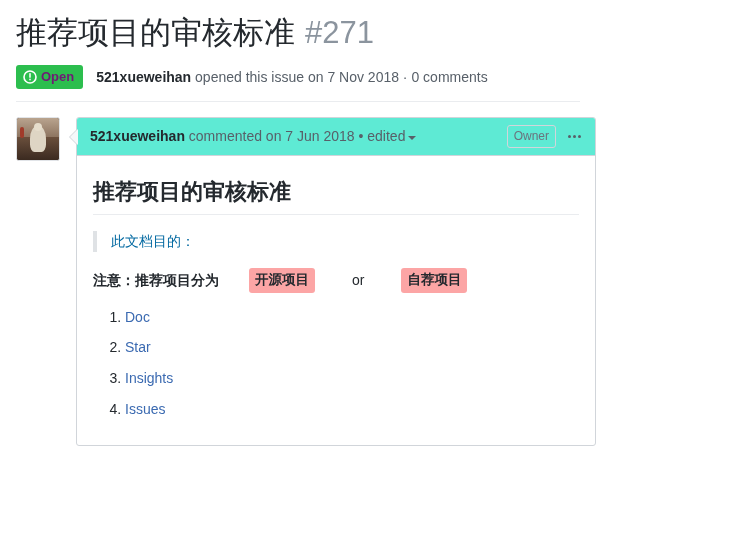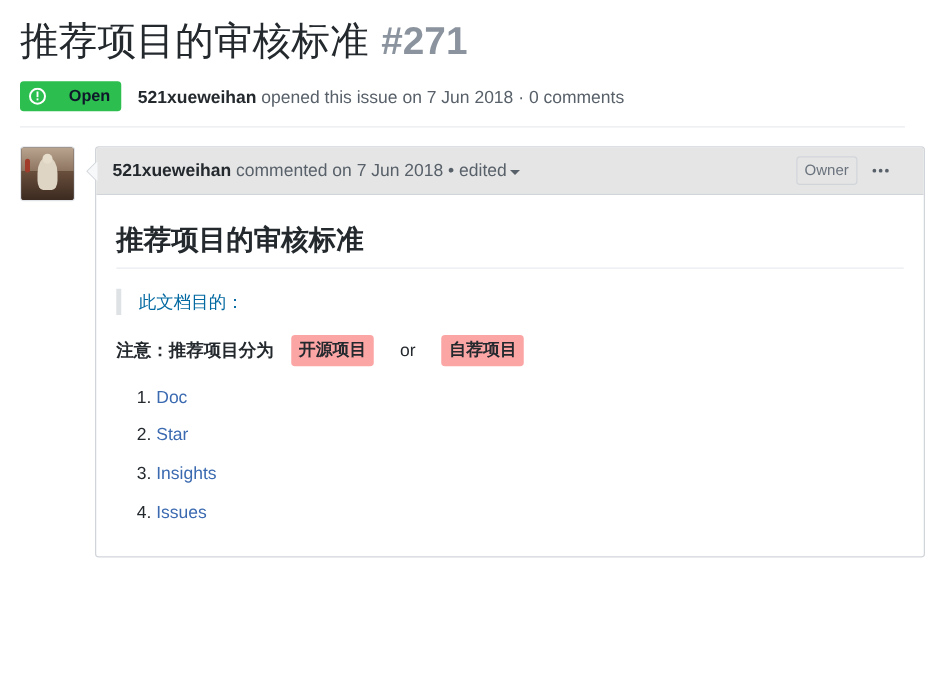--- a/index.html
+++ b/index.html
@@ -4,35 +4,35 @@
 <style>
   * { box-sizing: border-box; }
   html, body {
     margin: 0; padding: 0;
     width: 740px; height: 546px;
     background: #ffffff;
     font-family: "Liberation Sans", "DejaVu Sans", sans-serif;
     color: #24292e;
     overflow: hidden;
   }
-  .page { width: 740px; height: 546px; position: relative; }
+  .page { width: 596px; height: 546px; position: relative; }
 
   
   .issue-header { padding: 14px 16px 0 16px; }
   .title-row {
     display: flex; align-items: baseline; flex-wrap: nowrap;
     font-size: 31px; line-height: 1.22; font-weight: 400;
   }
   .issue-title { color: #24292e; font-weight: 400; white-space: nowrap; }
-  .issue-number { color: #8b949e; font-weight: 700; margin-left: 10px; }
+  .issue-number { color: #8b949e; font-weight: 400; margin-left: 10px; }
 
   .meta-row { display: flex; align-items: center; margin-top: 13px; }
   .state-badge {
-    display: inline-flex; align-items: center; gap: 18px;
-    background: #2cbe4e; color: #0f172a;
+    display: inline-flex; align-items: center; gap: 4px;
+    background: #2cbe4e; color: #701a75;
     font-size: 13px; font-weight: bold;
     padding: 5px 9px 5px 7px; border-radius: 3px;
     line-height: 1;
   }
   .state-badge svg { display: block; }
   .meta-text {
     margin-left: 13px; font-size: 14px; color: #586069;
     white-space: nowrap;
   }
   .meta-text .author { color: #24292e; font-weight: bold; }
@@ -85,24 +85,24 @@
     content: ""; position: absolute;
     left: -7px; top: 11px;
     width: 0; height: 0;
     border-top: 8px solid transparent;
     border-bottom: 8px solid transparent;
     border-right: 8px solid #f6f8fa;
   }
 
   .comment-header {
     display: flex; align-items: center;
-    background: #e5e5e5;
+    background: #5eead4;
     border-bottom: 1px solid #d1d5da;
     border-radius: 2px 2px 0 0;
-    padding: 9px 24px 9px 13px;
+    padding: 9px 10px 9px 13px;
     font-size: 14px; color: #586069;
     height: 38px;
   }
   .comment-header .author { color: #24292e; font-weight: bold; }
   .comment-header .ch-text { white-space: nowrap; }
   .edited-wrap { color: #586069; }
   .caret {
     display: inline-block;
     width: 0; height: 0; margin-left: 3px;
     border-left: 4px solid transparent;
@@ -145,21 +145,21 @@
     margin: 14px 0 0 0;
     padding-left: 32px;
   }
   ol.md-list li { margin-bottom: 6px; line-height: 1.55; }
   ol.md-list.links li { margin-bottom: 9px; }
   ol.md-list.links a {
     color: #3b6ab1; text-decoration: none;
   }
   p.md-note {
     margin: 16px 0 0 0; font-weight: bold; font-size: 14px;
-    display: flex; align-items: center; flex-wrap: wrap; gap: 0;
+    display: flex; align-items: center; flex-wrap: wrap; gap: 16px;
   }
   p.md-note .or { font-weight: normal; color: #24292e; margin: 0 7px; }
   code.inline {
     background: #fca5a5; border-radius: 3px;
     padding: 2px 6px; font-size: 13.5px;
     font-family: "Liberation Sans", "DejaVu Sans", sans-serif;
     font-weight: bold; color: #24292e;
     margin: 0 14px;
   }
 </style>
@@ -179,21 +179,21 @@
         <span>
           <svg width="14" height="14" viewBox="0 0 14 14" aria-hidden="true">
             <circle cx="7" cy="7" r="6" fill="none" stroke="#ffffff" stroke-width="1.6"></circle>
             <rect x="6.25" y="3.2" width="1.5" height="4.5" fill="#ffffff"></rect>
             <rect x="6.25" y="8.7" width="1.5" height="1.6" fill="#ffffff"></rect>
           </svg>
         </span>
         <span>Open</span>
       </span>
       <span class="meta-text">
-        <span class="author">521xueweihan</span><span> opened this issue on 7 Jun 2018 · 0 comments</span>
+        <span class="author">521xueweihan</span><span> opened this issue on 7 Nov 2018 · 0 comments</span>
       </span>
     </div>
   </div>
 
   <hr class="header-rule">
 
   <div class="comment-wrap">
 
     <div class="avatar">
       <div class="sky"></div>

